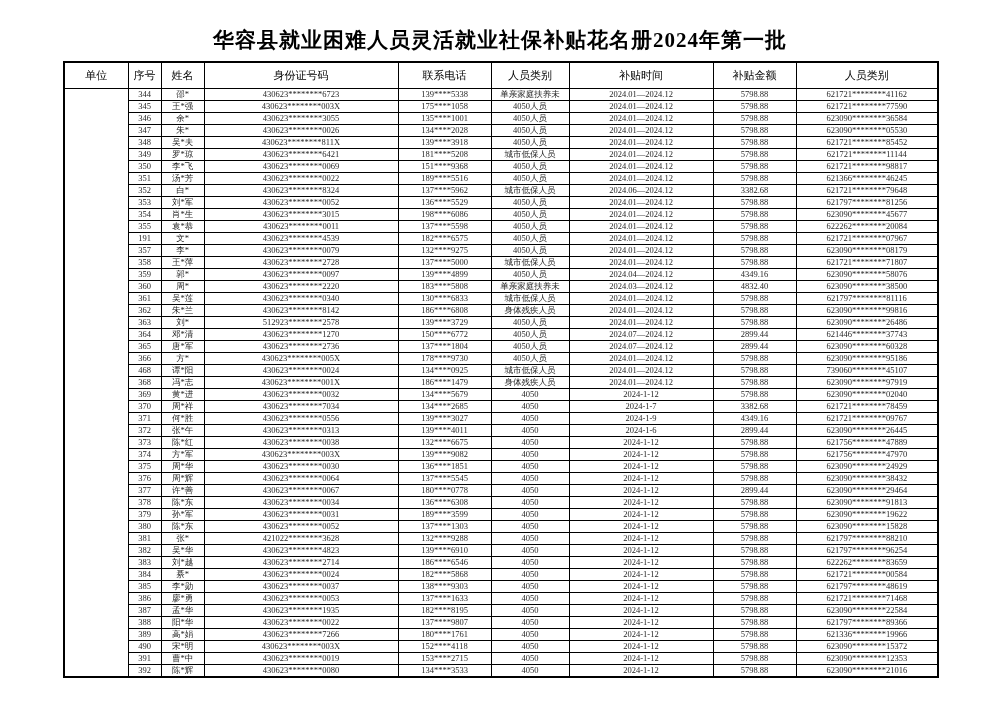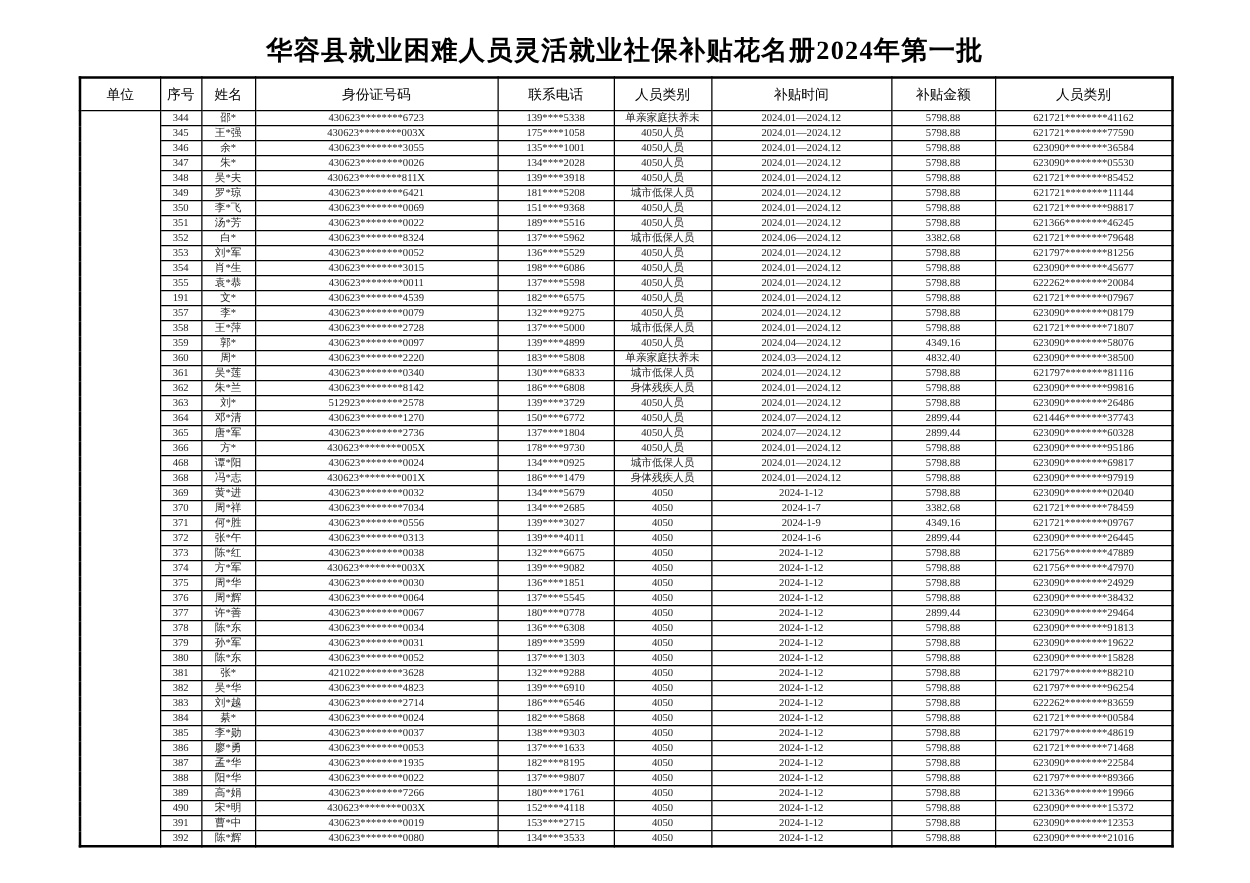--- a/index.html
+++ b/index.html
@@ -318,21 +318,21 @@
           <td>623090********95186</td>
         </tr>
         <tr>
           <td>468</td>
           <td>谭*阳</td>
           <td>430623********0024</td>
           <td>134****0925</td>
           <td>城市低保人员</td>
           <td>2024.01—2024.12</td>
           <td>5798.88</td>
-          <td>623090********69817</td>
+          <td>739060********45107</td>
         </tr>
         <tr>
           <td>368</td>
           <td>冯*志</td>
           <td>430623********001X</td>
           <td>186****1479</td>
           <td>身体残疾人员</td>
           <td>2024.01—2024.12</td>
           <td>5798.88</td>
           <td>623090********97919</td>

